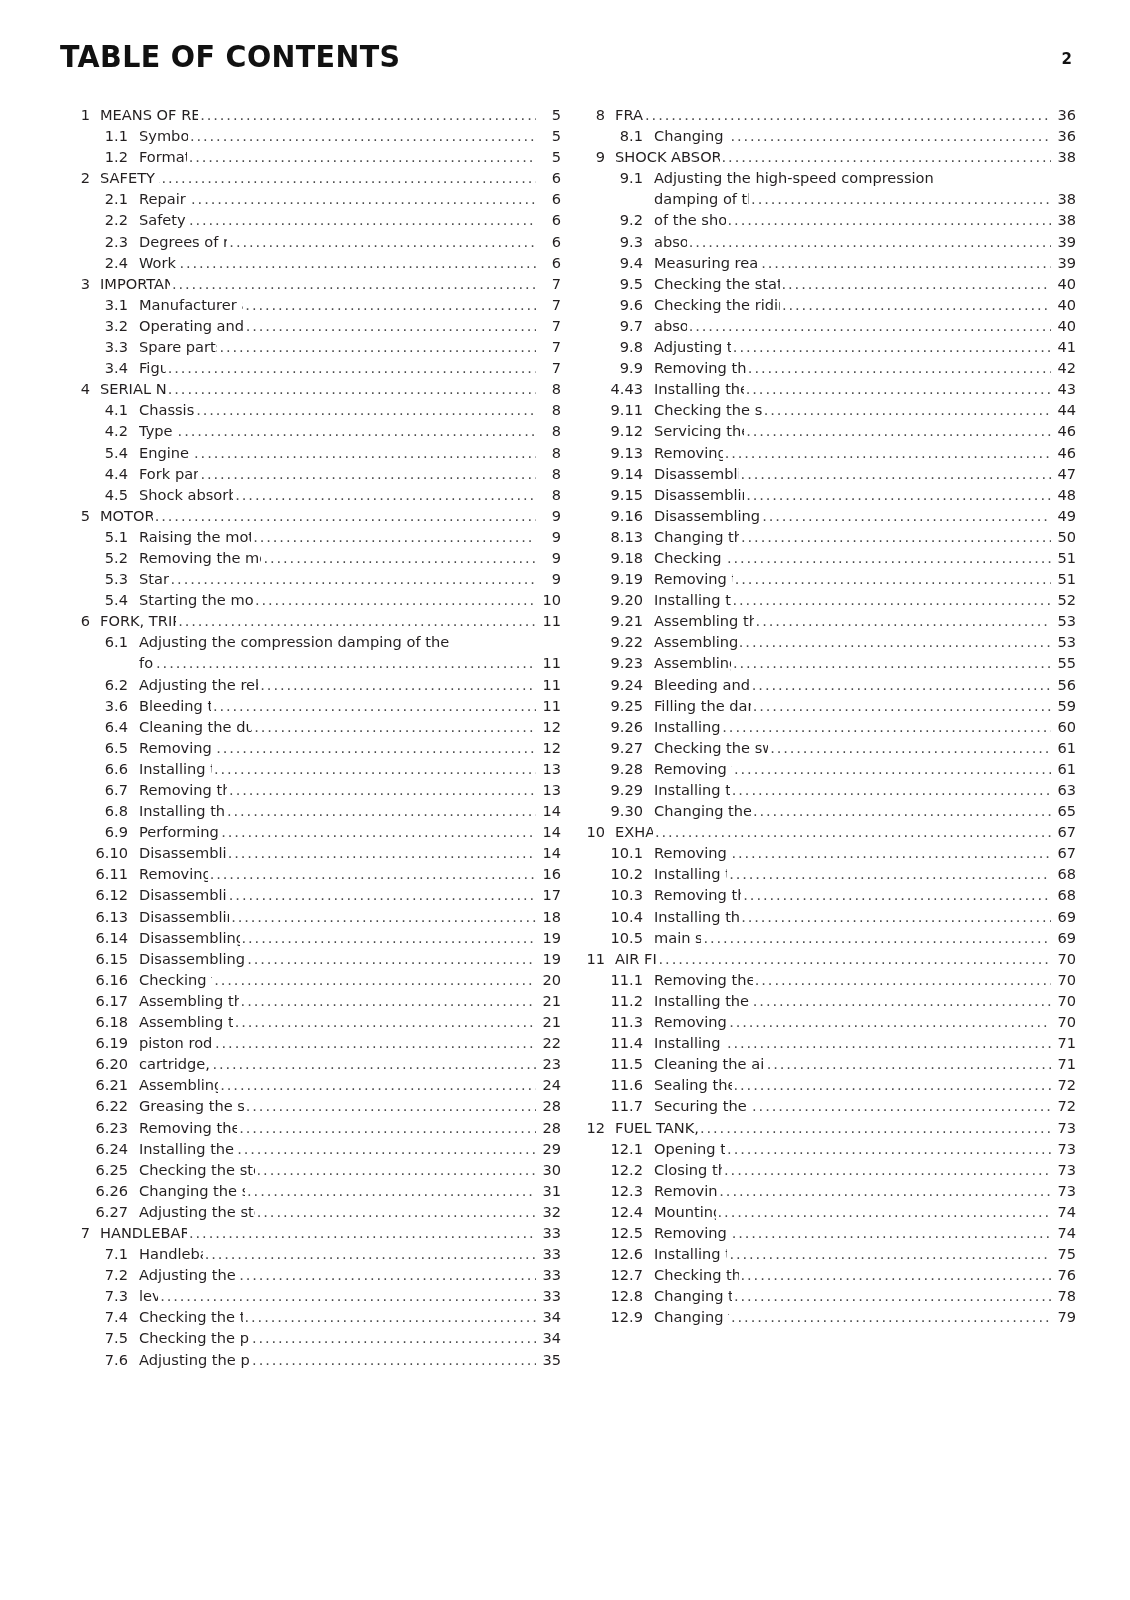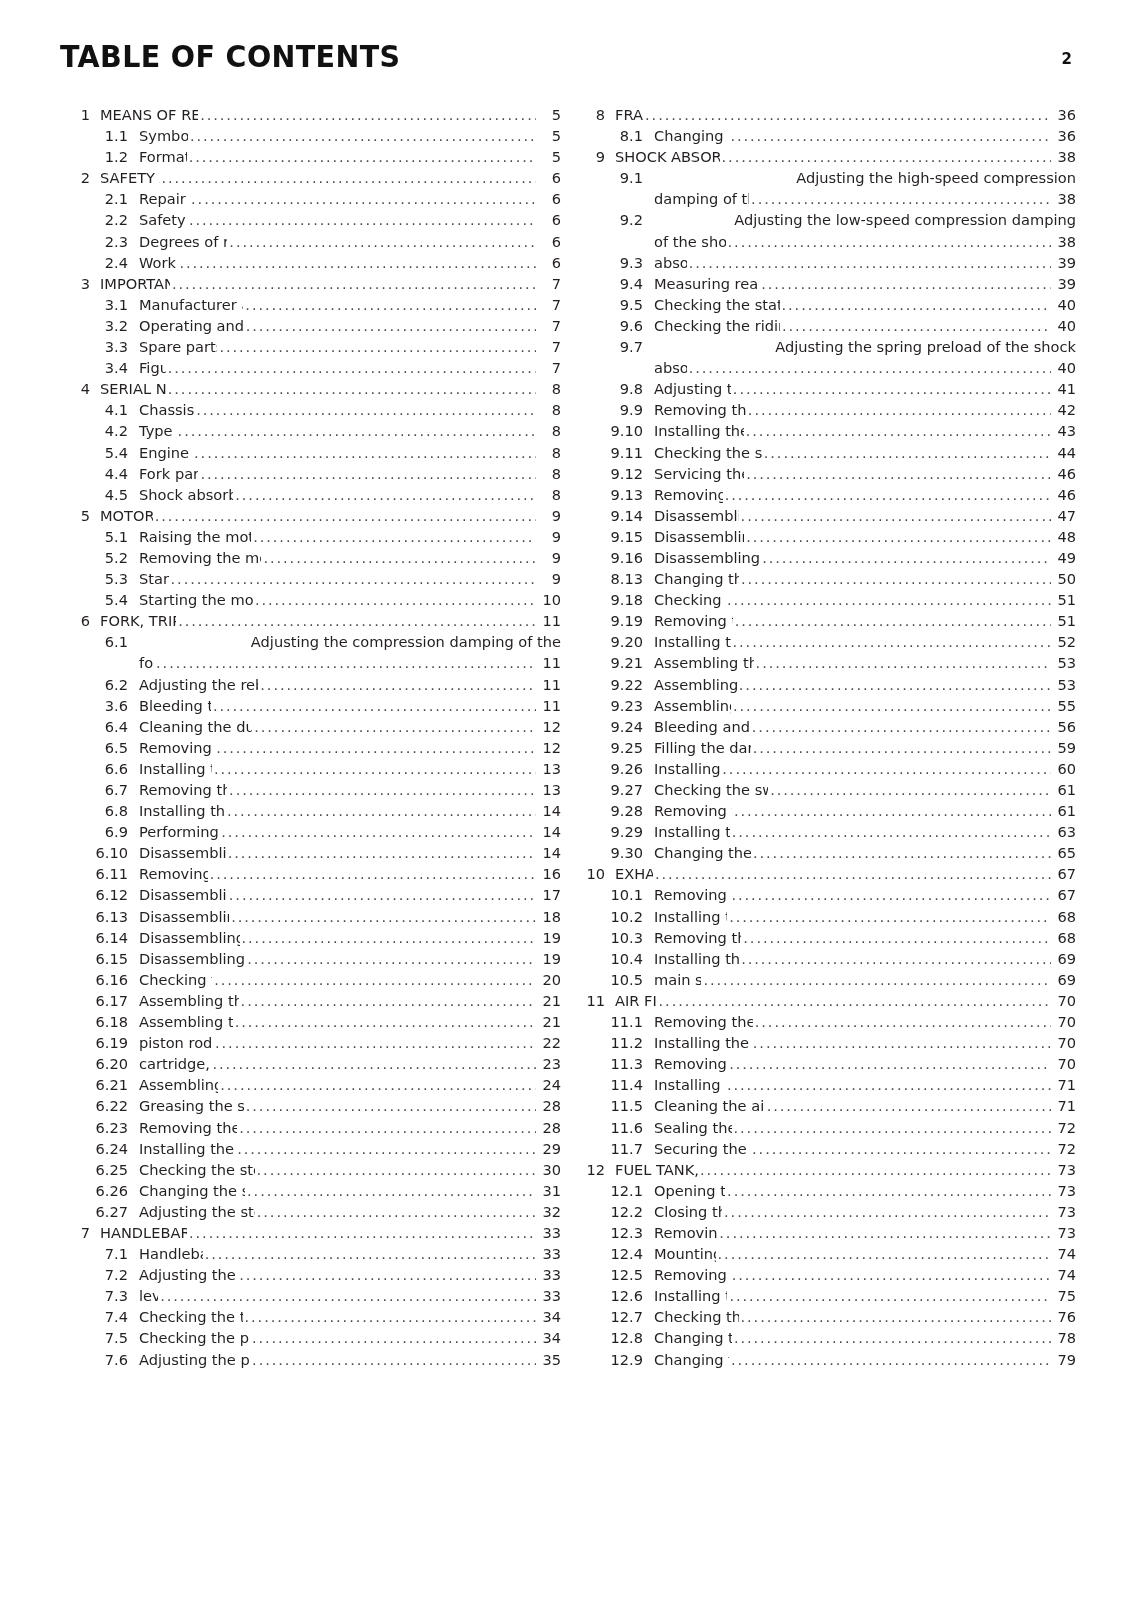--- a/index.html
+++ b/index.html
@@ -116,21 +116,20 @@
   .ln .pg {
     flex: 0 0 auto;
     text-align: right;
     white-space: nowrap;
     min-width: 21px;
     padding-left: 3px;
   }
   
   .wrapline {
     white-space: nowrap;
-    text-align: right;
   }
 </style>
 </head>
 <body>
 
 <div class="page">
 
   <div class="header">
     <div class="doc-title">TABLE OF CONTENTS</div>
     <div class="page-number">2</div>
@@ -768,21 +767,20 @@
             <div class="ln">
               <span class="txt">damping of the shock absorber</span>
               <span class="leader">..............................................................................................................</span>
               <span class="pg">38</span>
             </div>
           </div>
         </div>
         <div class="entry lvl2">
           <div class="num">9.2</div>
           <div class="body">
-            <div class="wrapline">Adjusting the low-speed compression damping</div>
             <div class="ln">
               <span class="txt">of the shock absorber</span>
               <span class="leader">..............................................................................................................</span>
               <span class="pg">38</span>
             </div>
           </div>
         </div>
         <div class="entry lvl2">
           <div class="num">9.3</div>
           <div class="body">
@@ -819,21 +817,20 @@
             <div class="ln">
               <span class="txt">Checking the riding sag of the shock absorber</span>
               <span class="leader">..............................................................................................................</span>
               <span class="pg">40</span>
             </div>
           </div>
         </div>
         <div class="entry lvl2">
           <div class="num">9.7</div>
           <div class="body">
-            <div class="wrapline">Adjusting the spring preload of the shock</div>
             <div class="ln">
               <span class="txt">absorber</span>
               <span class="leader">..............................................................................................................</span>
               <span class="pg">40</span>
             </div>
           </div>
         </div>
         <div class="entry lvl2">
           <div class="num">9.8</div>
           <div class="body">
@@ -848,21 +845,21 @@
           <div class="num">9.9</div>
           <div class="body">
             <div class="ln">
               <span class="txt">Removing the shock absorber</span>
               <span class="leader">..............................................................................................................</span>
               <span class="pg">42</span>
             </div>
           </div>
         </div>
         <div class="entry lvl2">
-          <div class="num">9.10</div>
+          <div class="num">4.43</div>
           <div class="body">
             <div class="ln">
               <span class="txt">Installing the shock absorber</span>
               <span class="leader">..............................................................................................................</span>
               <span class="pg">43</span>
             </div>
           </div>
         </div>
         <div class="entry lvl2">
           <div class="num">9.11</div>

